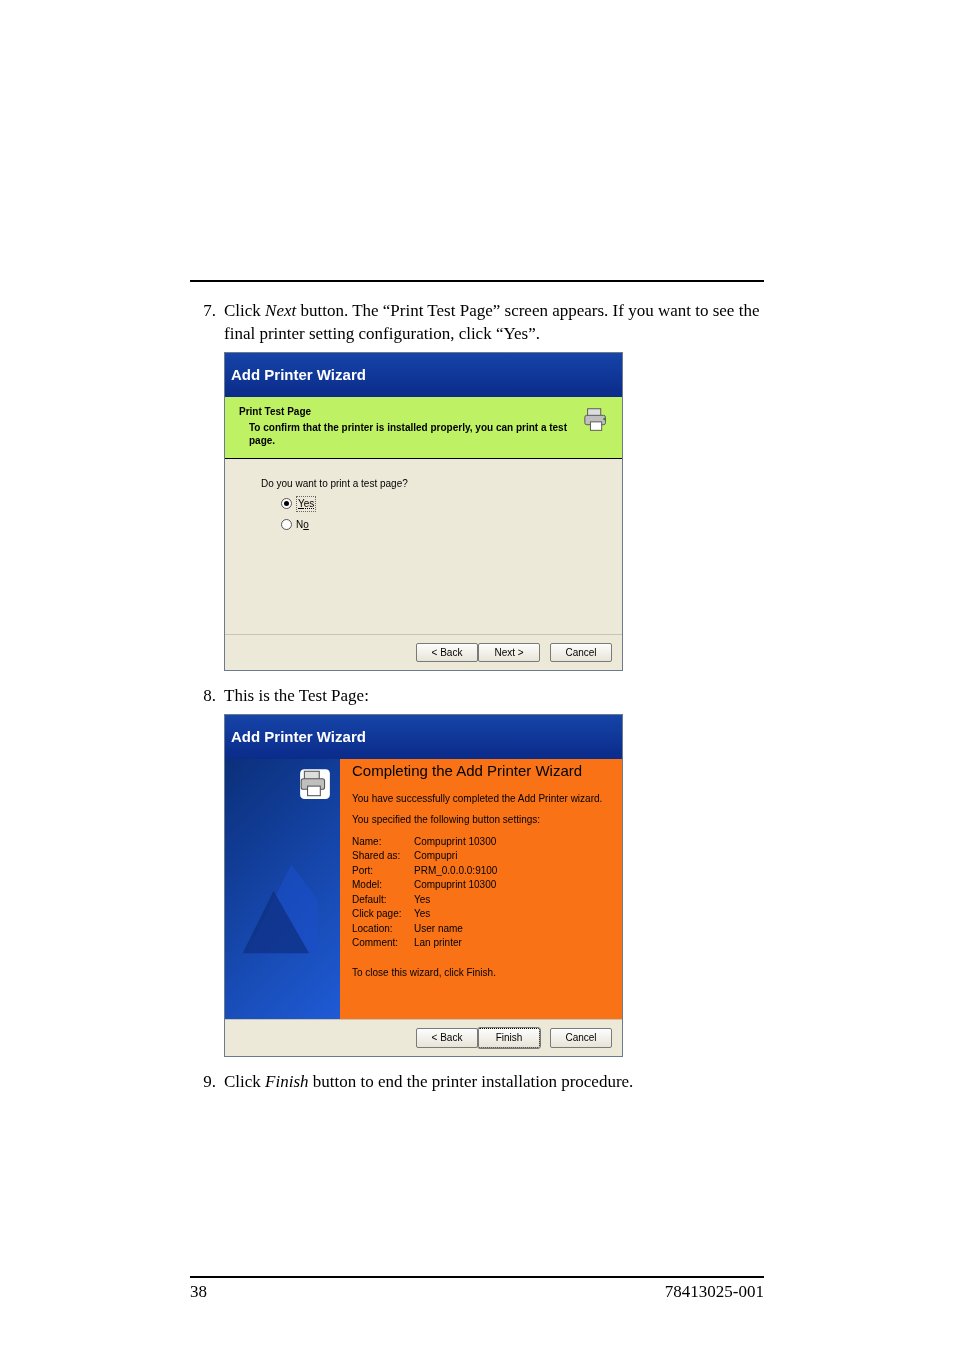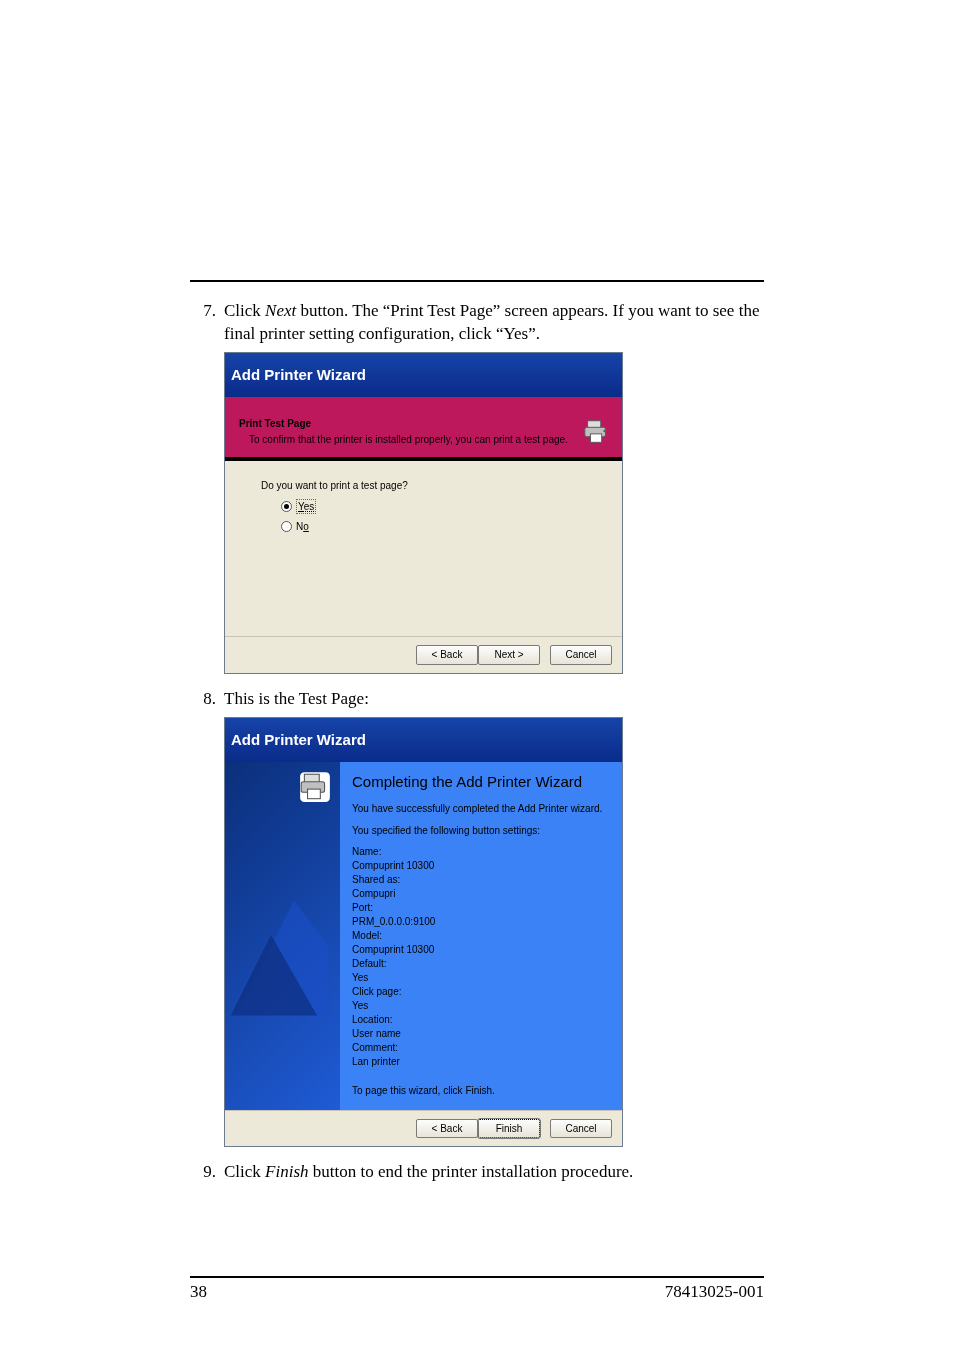--- a/index.html
+++ b/index.html
@@ -49,29 +49,29 @@
     background: #ece9d8;
   }
   .wiz-title {
     background: linear-gradient(#1644a8,#0a2b8a);
     color: #fff;
     font-weight: bold;
     font-size: 15px;
     padding: 12px 6px;
   }
   .wiz-header {
-    background: #be185d;
-    border-bottom: 4px solid #000000;
+    background: #bef264;
+    border-bottom: 1px solid #000000;
     display: flex;
     align-items: flex-start;
-    padding: 20px 10px 10px 14px;
+    padding: 8px 10px 10px 14px;
   }
   .wiz-header-txt { flex: 1; }
   .wiz-header-txt .h1 { font-weight: bold; margin-bottom: 2px; }
-  .wiz-header-txt .h2 { padding-left: 10px; }
+  .wiz-header-txt .h2 { padding-left: 10px; font-weight: bold; }
   .printer-icon {
     width: 30px; height: 30px; flex: none;
     margin-left: 6px;
   }
   .printer-icon svg { width: 30px; height: 30px; }
   .wiz-body1 {
     padding: 18px 24px 10px 36px;
     height: 175px;
   }
   .radio-row { display: flex; align-items: center; margin: 6px 0 6px 20px; gap:4px;}
@@ -115,31 +115,31 @@
   }
   .wiz2-side {
     width: 115px;
     background: linear-gradient(135deg,#0b2f7a 0%, #1f5bd6 100%);
     position: relative;
     min-height: 260px;
   }
   .wiz2-side svg { position:absolute; top:8px; right:8px; width:34px; height:34px;}
   .wiz2-main {
     flex: 1;
-    background: #3b82f6;
-    padding: 10px 12px 12px 12px;
+    background: #f97316;
+    padding: 2px 12px 12px 12px;
     color: #000;
   }
   .wiz2-main .title {
     font-family: Tahoma, sans-serif;
     font-size: 15px;
     margin-bottom: 10px;
   }
   .wiz2-main .sub { margin: 0 0 8px 0; }
-  .kv { display:flex; margin:1px 0;flex-direction:column; }
+  .kv { display:flex; margin:1px 0; }
   .kv .k { width: 62px; flex:none; }
   .kv .v { flex:1; }
   .focus-btn { border:1.5px dotted #000; outline:1px solid #7a7a7a; }
 
   
   .foot-rule {
     border-top: 2px solid #000;
     position: absolute;
     left: 190px; right: 190px;
     bottom: 72px;
@@ -254,21 +254,21 @@
               </div>
               <div class="kv">
                 <div class="k">Location:</div>
                 <div class="v">User name</div>
               </div>
               <div class="kv">
                 <div class="k">Comment:</div>
                 <div class="v">Lan printer</div>
               </div>
             </div>
-          <div style="margin-top:16px">To page this wizard, click Finish.</div>
+          <div style="margin-top:16px">To close this wizard, click Finish.</div>
         </div>
       </div>
       <div class="btn-row">
         <div class="btn">&lt; Back</div>
         <div class="btn focus-btn">Finish</div>
         <div class="btn" style="margin-left:10px">Cancel</div>
       </div>
     </div>
 
     <div class="step">

